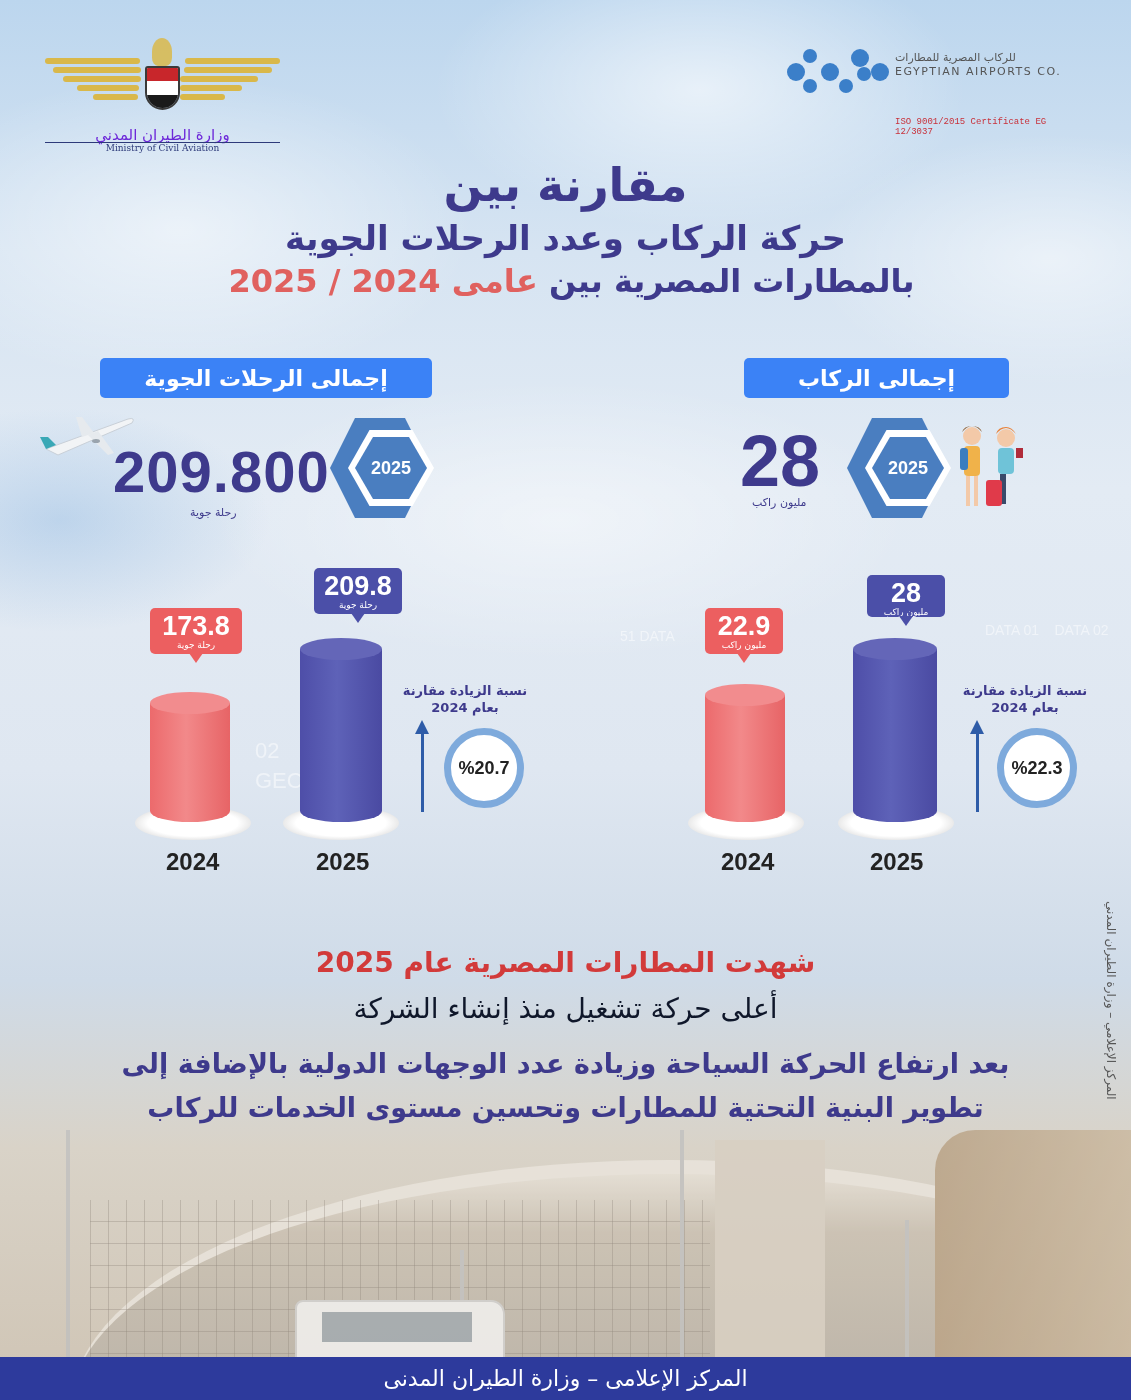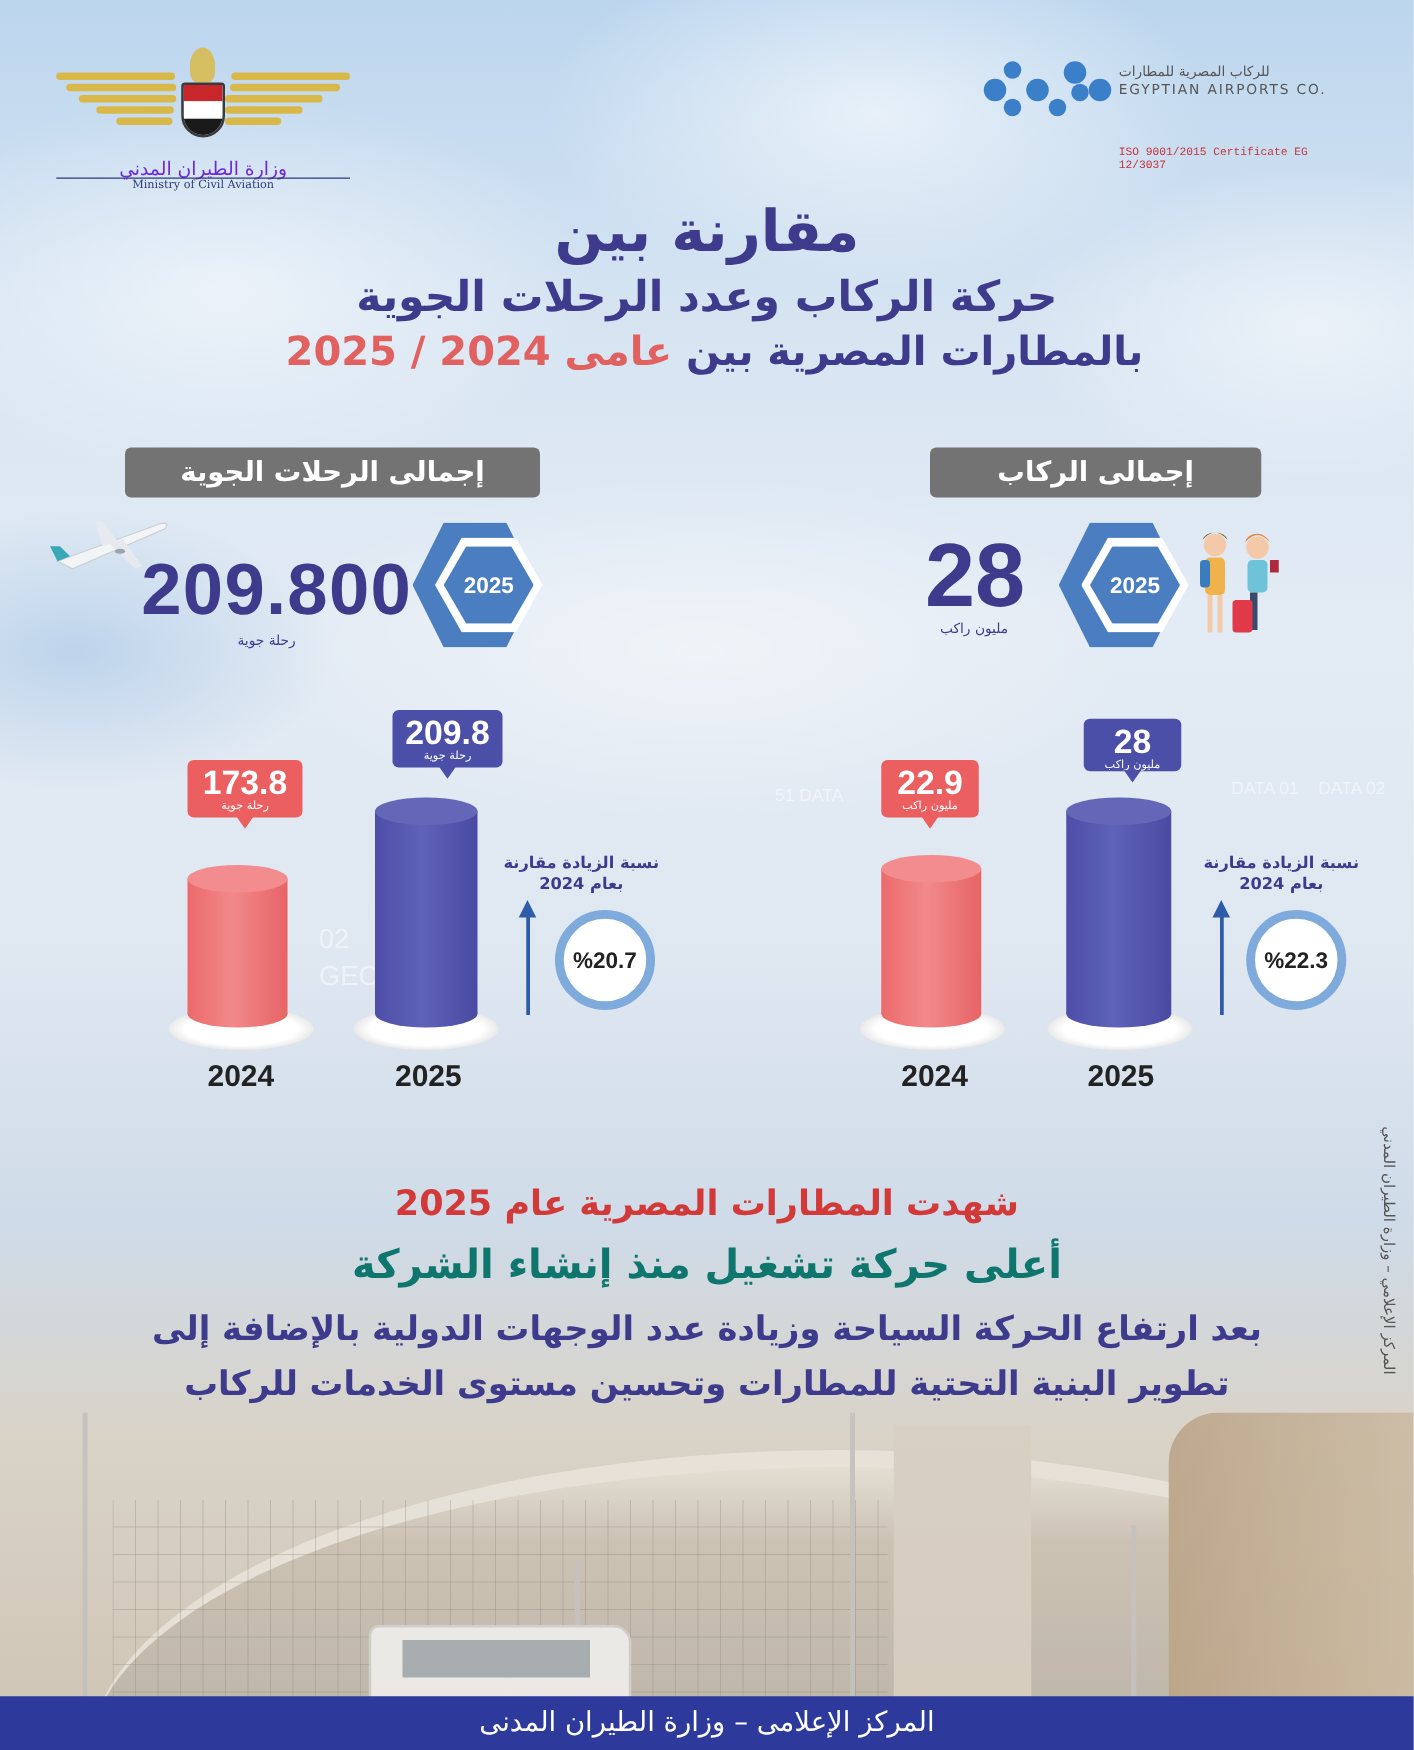--- a/index.html
+++ b/index.html
@@ -50,21 +50,21 @@
   .eac-en { position: absolute; left: 110px; top: 20px; font-size: 11px; color: #555; letter-spacing: 1.5px; }
   .eac-iso { position: absolute; left: 110px; top: 36px; font-size: 9px; color: #c8313a; font-family: Liberation Mono, monospace; margin-top: 36px; }
 
   
   .title-1 { position: absolute; left: 0; width: 1131px; top: 158px; text-align: center; font-size: 46px; font-weight: bold; color: #3e3a8c; direction: rtl; }
   .title-2 { position: absolute; left: 0; width: 1131px; top: 218px; text-align: center; font-size: 34px; font-weight: bold; color: #3e3a8c; direction: rtl; }
   .title-3 { position: absolute; left: 0; width: 1131px; top: 262px; text-align: center; font-size: 32px; font-weight: bold; color: #3e3a8c; direction: rtl; padding-left: 12px; }
   .title-3 .accent { color: #e0615f; }
 
   
-  .section-tag { position: absolute; height: 40px; background: #737373; border-radius: 5px; color: #fff; font-size: 22px; font-weight: bold; display: flex; align-items: center; justify-content: center; direction: rtl; }
+  .section-tag { position: absolute; height: 40px; background: #3b82f6; border-radius: 5px; color: #fff; font-size: 22px; font-weight: bold; display: flex; align-items: center; justify-content: center; direction: rtl; }
   .tag-flights { left: 100px; top: 358px; width: 332px; }
   .tag-pass { left: 744px; top: 358px; width: 265px; }
 
   .hex-wrap { position: absolute; width: 105px; height: 100px; }
   .hex-back { position: absolute; left: 0; top: 0; width: 100px; height: 100px; background: #4a7ec0; clip-path: polygon(25% 0, 75% 0, 100% 50%, 75% 100%, 25% 100%, 0 50%); }
   .hex-ring { position: absolute; left: 18px; top: 12px; width: 86px; height: 76px; background: #fff; clip-path: polygon(25% 0, 75% 0, 100% 50%, 75% 100%, 25% 100%, 0 50%); }
   .hex-inner { position: absolute; left: 25px; top: 19px; width: 72px; height: 62px; background: #4a7ec0; clip-path: polygon(25% 0, 75% 0, 100% 50%, 75% 100%, 25% 100%, 0 50%); display: flex; align-items: center; justify-content: center; color: #fff; font-size: 18px; font-weight: bold; font-family: "Liberation Sans", sans-serif; }
   .hex-flights { left: 330px; top: 418px; }
   .hex-pass { left: 847px; top: 418px; }
 
@@ -96,21 +96,21 @@
 
   .year { position: absolute; font-family: "Liberation Sans", sans-serif; font-weight: bold; font-size: 24px; color: #222; }
 
   .inc-label { position: absolute; width: 140px; text-align: center; color: #3e3a8c; font-size: 13px; font-weight: bold; direction: rtl; line-height: 17px; }
   .arrow-up { position: absolute; width: 3px; background: #2e5ca8; }
   .arrow-up::before { content: ""; position: absolute; left: -6px; top: -10px; border-left: 7px solid transparent; border-right: 7px solid transparent; border-bottom: 14px solid #2e5ca8; }
   .pct-circle { position: absolute; width: 80px; height: 80px; border-radius: 50%; background: #fff; border: 7px solid #7eaadc; display: flex; align-items: center; justify-content: center; font-family: "Liberation Sans", sans-serif; font-weight: bold; font-size: 18px; color: #222; }
 
   
   .hl-1 { position: absolute; left: 0; width: 1131px; top: 946px; text-align: center; font-size: 28px; font-weight: bold; color: #d23a3a; direction: rtl; }
-  .hl-2 { position: absolute; left: 0; width: 1131px; top: 992px; text-align: center; font-size: 32px; font-weight: bold; color: #0f766e; direction: rtl; }
+  .hl-2 { position: absolute; left: 0; width: 1131px; top: 992px; text-align: center; font-size: 28px; font-weight: normal; color: #0f172a; direction: rtl; }
   .body-1 { position: absolute; left: 0; width: 1131px; top: 1048px; text-align: center; font-size: 27px; font-weight: bold; color: #3e3a8c; direction: rtl; }
   .body-2 { position: absolute; left: 0; width: 1131px; top: 1092px; text-align: center; font-size: 27px; font-weight: bold; color: #3e3a8c; direction: rtl; }
 
   .side-credit { position: absolute; left: 1098px; top: 860px; width: 20px; height: 240px; writing-mode: vertical-rl; font-size: 12px; color: #555; direction: rtl; }
 
   .deco-data { position: absolute; font-family: "Liberation Sans", sans-serif; color: rgba(255,255,255,0.5); font-size: 14px; }
 </style>
 </head>
 <body>
 

